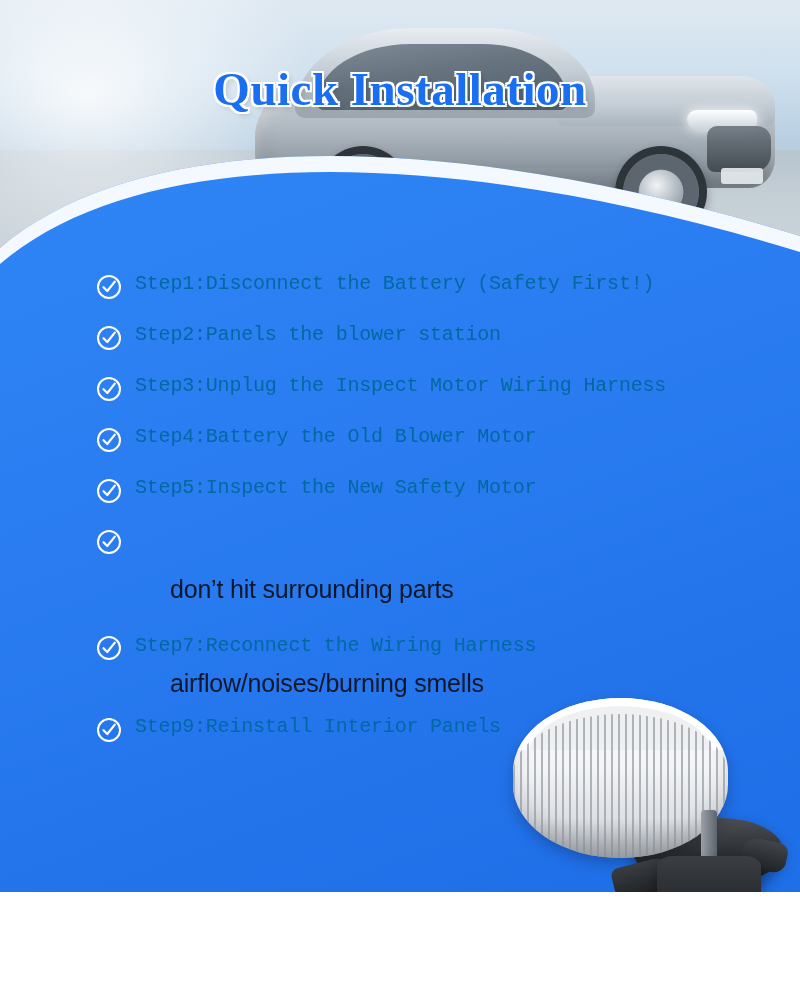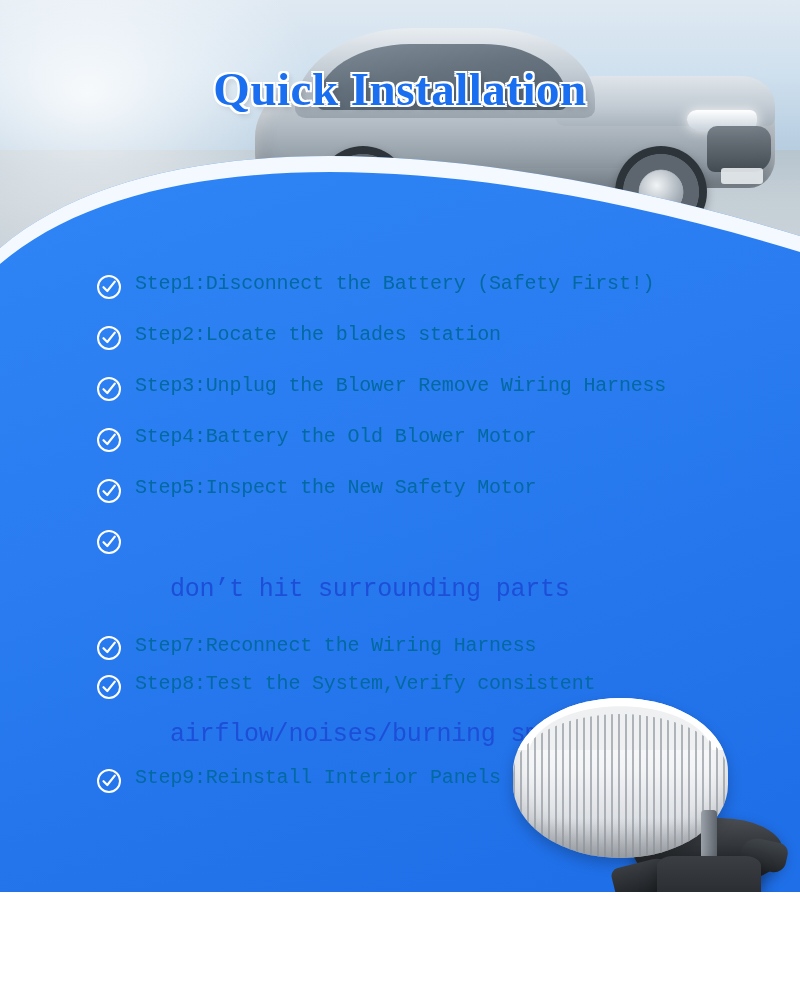--- a/index.html
+++ b/index.html
@@ -169,24 +169,24 @@
     font-size:20px;
     line-height:31px;
     font-family: Liberation Mono, monospace;
     letter-spacing:-.2px;
     white-space:pre-line;
     font-weight:400;
   }
   .step-sub {
     display:block;
     margin-left:74px;
-    color:#1d4ed8;
+    color:#0f172a;
     font-size:25px;
     line-height:31px;
-    font-family: Liberation Mono, monospace;
+    font-family: Liberation Sans, sans-serif;
     margin-top:2px;
     letter-spacing:-.2px;
   }
 
   
   .product {
     position:absolute;
     left:505px;
     top:690px;
     width:290px;
@@ -321,31 +321,31 @@
       <span class="step-text">Step1:Disconnect the Battery (Safety First!)</span>
     </div>
 
     <div class="step">
       <span class="check">
         <svg width="26" height="26" viewBox="0 0 26 26">
             <circle cx="13" cy="13" r="11" fill="none" stroke="#ffffff" stroke-width="2"></circle>
             <path d="M7.5 13.2 L11.3 17 L18.8 7.6" fill="none" stroke="#ffffff" stroke-width="2.2" stroke-linecap="round" stroke-linejoin="round"></path>
           </svg>
       </span>
-      <span class="step-text">Step2:Locate the blades station</span>
+      <span class="step-text">Step2:Panels the blower station</span>
     </div>
 
     <div class="step">
       <span class="check">
         <svg width="26" height="26" viewBox="0 0 26 26">
             <circle cx="13" cy="13" r="11" fill="none" stroke="#ffffff" stroke-width="2"></circle>
             <path d="M7.5 13.2 L11.3 17 L18.8 7.6" fill="none" stroke="#ffffff" stroke-width="2.2" stroke-linecap="round" stroke-linejoin="round"></path>
           </svg>
       </span>
-      <span class="step-text">Step3:Unplug the Blower Remove Wiring Harness</span>
+      <span class="step-text">Step3:Unplug the Inspect Motor Wiring Harness</span>
     </div>
 
     <div class="step">
       <span class="check">
         <svg width="26" height="26" viewBox="0 0 26 26">
             <circle cx="13" cy="13" r="11" fill="none" stroke="#ffffff" stroke-width="2"></circle>
             <path d="M7.5 13.2 L11.3 17 L18.8 7.6" fill="none" stroke="#ffffff" stroke-width="2.2" stroke-linecap="round" stroke-linejoin="round"></path>
           </svg>
       </span>
       <span class="step-text">Step4:Battery the Old Blower Motor</span>
@@ -377,29 +377,20 @@
       <span class="check">
         <svg width="26" height="26" viewBox="0 0 26 26">
             <circle cx="13" cy="13" r="11" fill="none" stroke="#ffffff" stroke-width="2"></circle>
             <path d="M7.5 13.2 L11.3 17 L18.8 7.6" fill="none" stroke="#ffffff" stroke-width="2.2" stroke-linecap="round" stroke-linejoin="round"></path>
           </svg>
       </span>
       <span class="step-text">Step7:Reconnect the Wiring Harness</span>
     </div>
 
     <div>
-      <div class="step">
-        <span class="check">
-          <svg width="26" height="26" viewBox="0 0 26 26">
-              <circle cx="13" cy="13" r="11" fill="none" stroke="#ffffff" stroke-width="2"></circle>
-              <path d="M7.5 13.2 L11.3 17 L18.8 7.6" fill="none" stroke="#ffffff" stroke-width="2.2" stroke-linecap="round" stroke-linejoin="round"></path>
-            </svg>
-        </span>
-        <span class="step-text">Step8:Test the System,Verify consistent</span>
-      </div>
       <span class="step-sub">airflow/noises/burning smells</span>
     </div>
 
     <div class="step" style="margin-top:12px;text-align:center;">
       <span class="check">
         <svg width="26" height="26" viewBox="0 0 26 26">
             <circle cx="13" cy="13" r="11" fill="none" stroke="#ffffff" stroke-width="2"></circle>
             <path d="M7.5 13.2 L11.3 17 L18.8 7.6" fill="none" stroke="#ffffff" stroke-width="2.2" stroke-linecap="round" stroke-linejoin="round"></path>
           </svg>
       </span>

